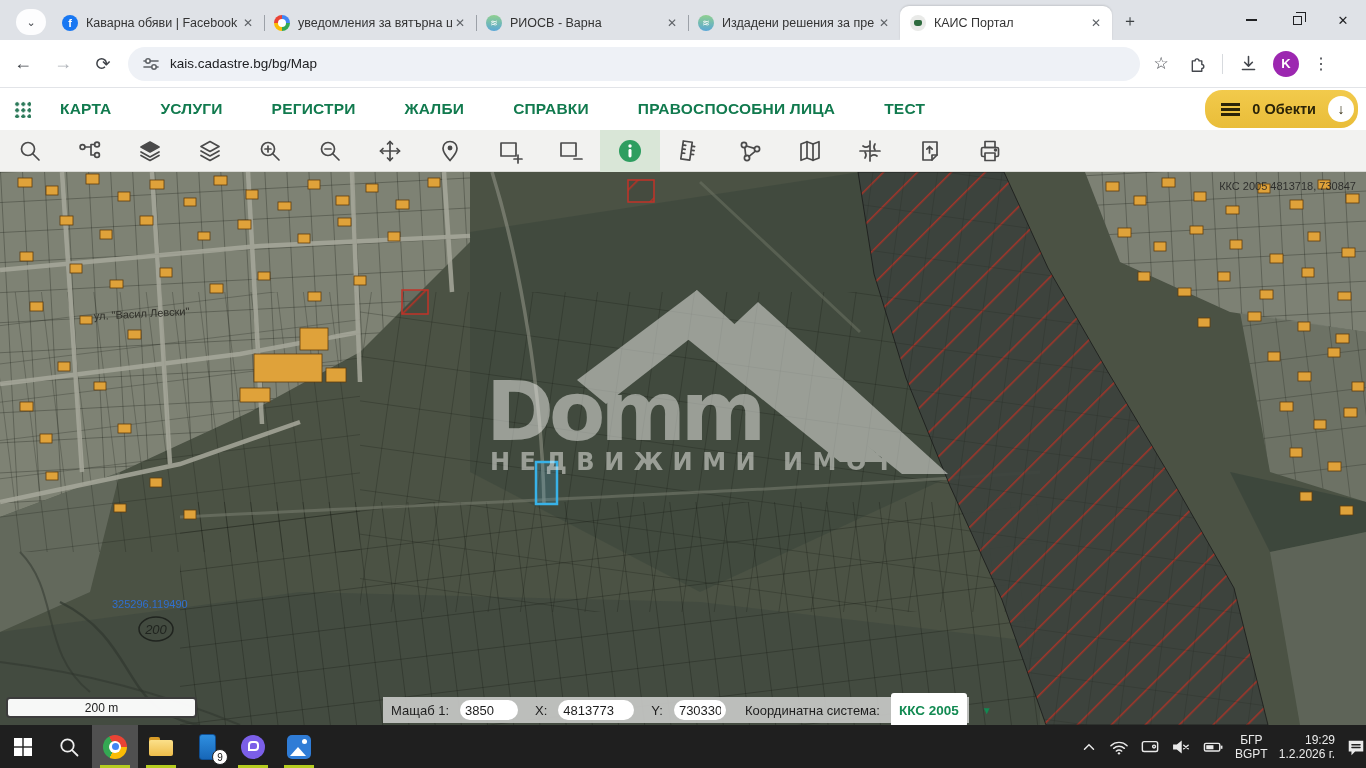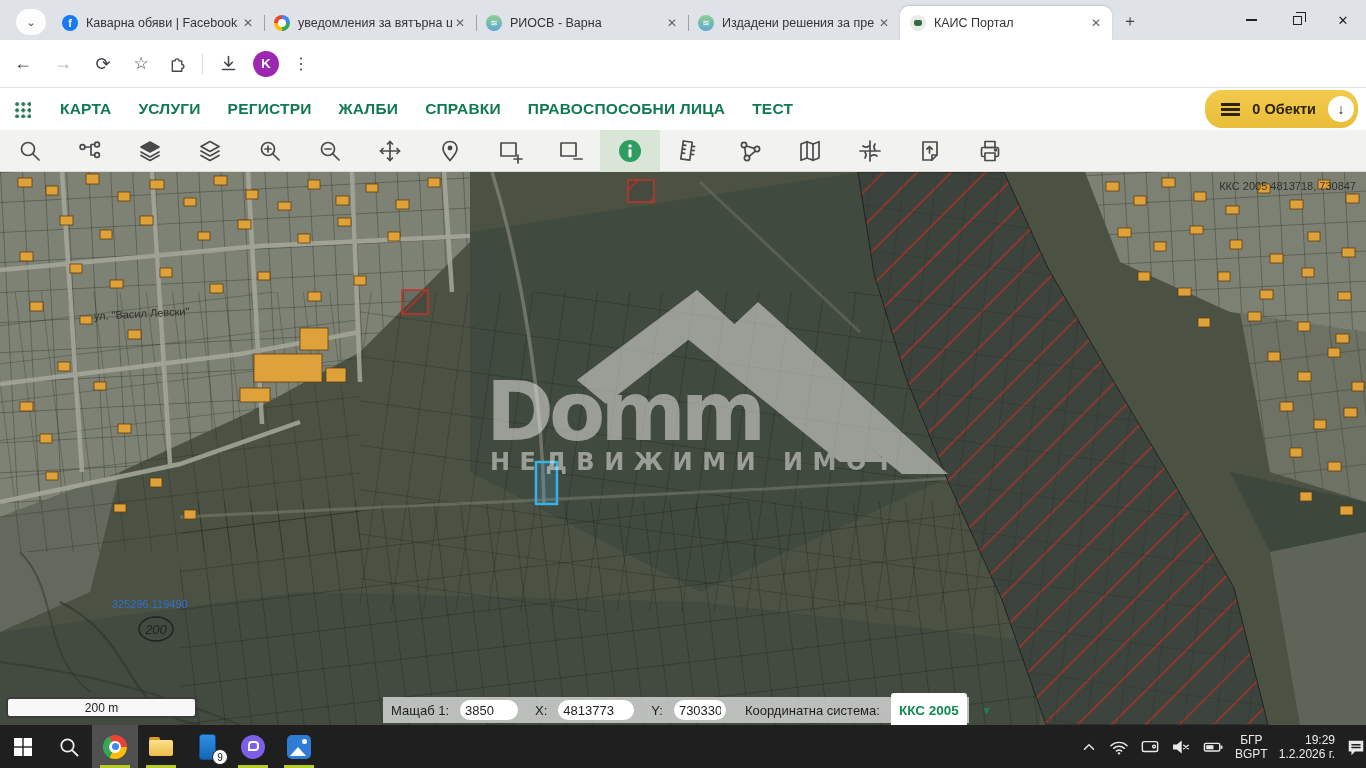--- a/index.html
+++ b/index.html
@@ -36,21 +36,21 @@
   .url { font-size:13.5px; color:#202124; margin-left:10px; }
   .tbright { display:flex; align-items:center; margin-left:10px; gap:14px; }
   .tbicon { color:#44474d; font-size:17px; display:flex; align-items:center; justify-content:center; width:22px; height:22px; }
   .divider-v { width:1px; height:20px; background:#d7dade; }
   .avatar { width:26px; height:26px; border-radius:50%; background:#9c27b0; color:#fff; font-size:13px; font-weight:bold; display:flex; align-items:center; justify-content:center; }
   .kebab { font-size:16px; color:#44474d; letter-spacing:0; margin-right:10px; }
 
   
   .sitenav { position:absolute; top:88px; left:0; width:1366px; height:42px; background:#fff; display:flex; align-items:center; }
   .waffle { width:17px; height:17px; margin-left:14px; background:radial-gradient(circle,#2c7a5a 1.8px,transparent 2.1px); background-size:6.2px 6.2px; }
-  .menu { display:flex; align-items:center; gap:27px; margin-left:29px; }
+  .menu { display:flex; align-items:center; gap:49px; margin-left:29px; }
   .menu-item { font-size:15.5px; font-weight:bold; color:#117a4e; letter-spacing:.2px; white-space:nowrap; }
   .pill { margin-left:auto; margin-right:8px; height:38px; border-radius:17px; background:linear-gradient(#f2ca4c,#e9bd39); display:flex; align-items:center; padding:0 4px 0 16px; gap:12px; }
   .burger { width:19px; height:13px; background:repeating-linear-gradient(#2b2408 0 2.6px,transparent 2.6px 5.2px); }
   .pill-label { font-size:14.5px; font-weight:bold; color:#2b2408; }
   .pill-circle { width:26px; height:26px; border-radius:50%; background:#fff; display:flex; align-items:center; justify-content:center; color:#2b2408; font-size:14px; }
 
   
   .maptools { position:absolute; top:130px; left:0; width:1366px; height:42px; background:#f2f2f0; border-bottom:1px solid #d9d9d5; display:flex; }
   .tool { width:60px; height:42px; display:flex; align-items:center; justify-content:center; }
   .tool.active { background:#d9e6d7; }
@@ -130,20 +130,31 @@
         <span class="ic-restore"></span>
       </div>
     <div class="winbtn">✕</div>
   </div>
 </div>
 
 <div class="toolbar">
   <div class="navbtn">←</div>
   <div class="navbtn disabled">→</div>
   <div class="navbtn">⟳</div>
+  <div class="omnibox">
+    <svg width="18" height="18" viewBox="0 0 18 18">
+      <g stroke="#5f6368" stroke-width="1.6" fill="none" stroke-linecap="round">
+        <line x1="2" y1="6" x2="16" y2="6"></line>
+          <circle cx="6" cy="6" r="2.2" fill="#fff"></circle>
+        <line x1="2" y1="12" x2="16" y2="12"></line>
+          <circle cx="12" cy="12" r="2.2" fill="#fff"></circle>
+      </g>
+    </svg>
+    <span class="url">kais.cadastre.bg/bg/Map</span>
+  </div>
   <div class="tbright">
     <span class="tbicon">☆</span>
     <span class="tbicon">
       <svg width="19" height="19" viewBox="0 0 22 22">
           <path d="M5 8h3.2a2.3 2.3 0 1 1 4.6 0H16v4.2a2.3 2.3 0 1 1 0 4.6V20H5z" stroke="#44474d" stroke-width="1.6" fill="none" stroke-linejoin="round"></path>
         </svg>
     </span>
     <span class="divider-v"></span>
     <span class="tbicon">
       <svg width="19" height="19" viewBox="0 0 22 22" stroke="#44474d" stroke-width="1.8" fill="none" stroke-linecap="round" stroke-linejoin="round">

